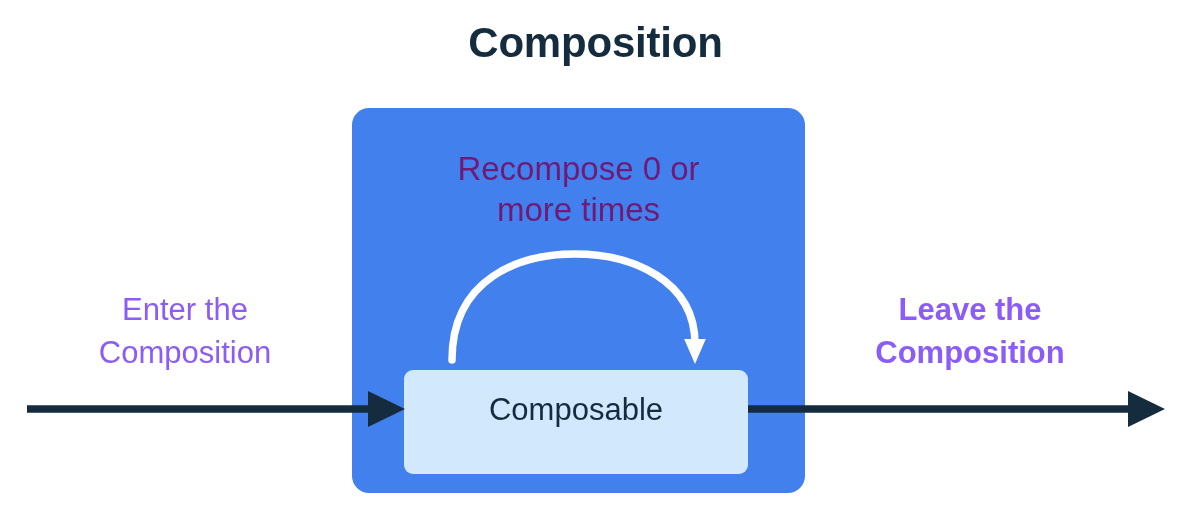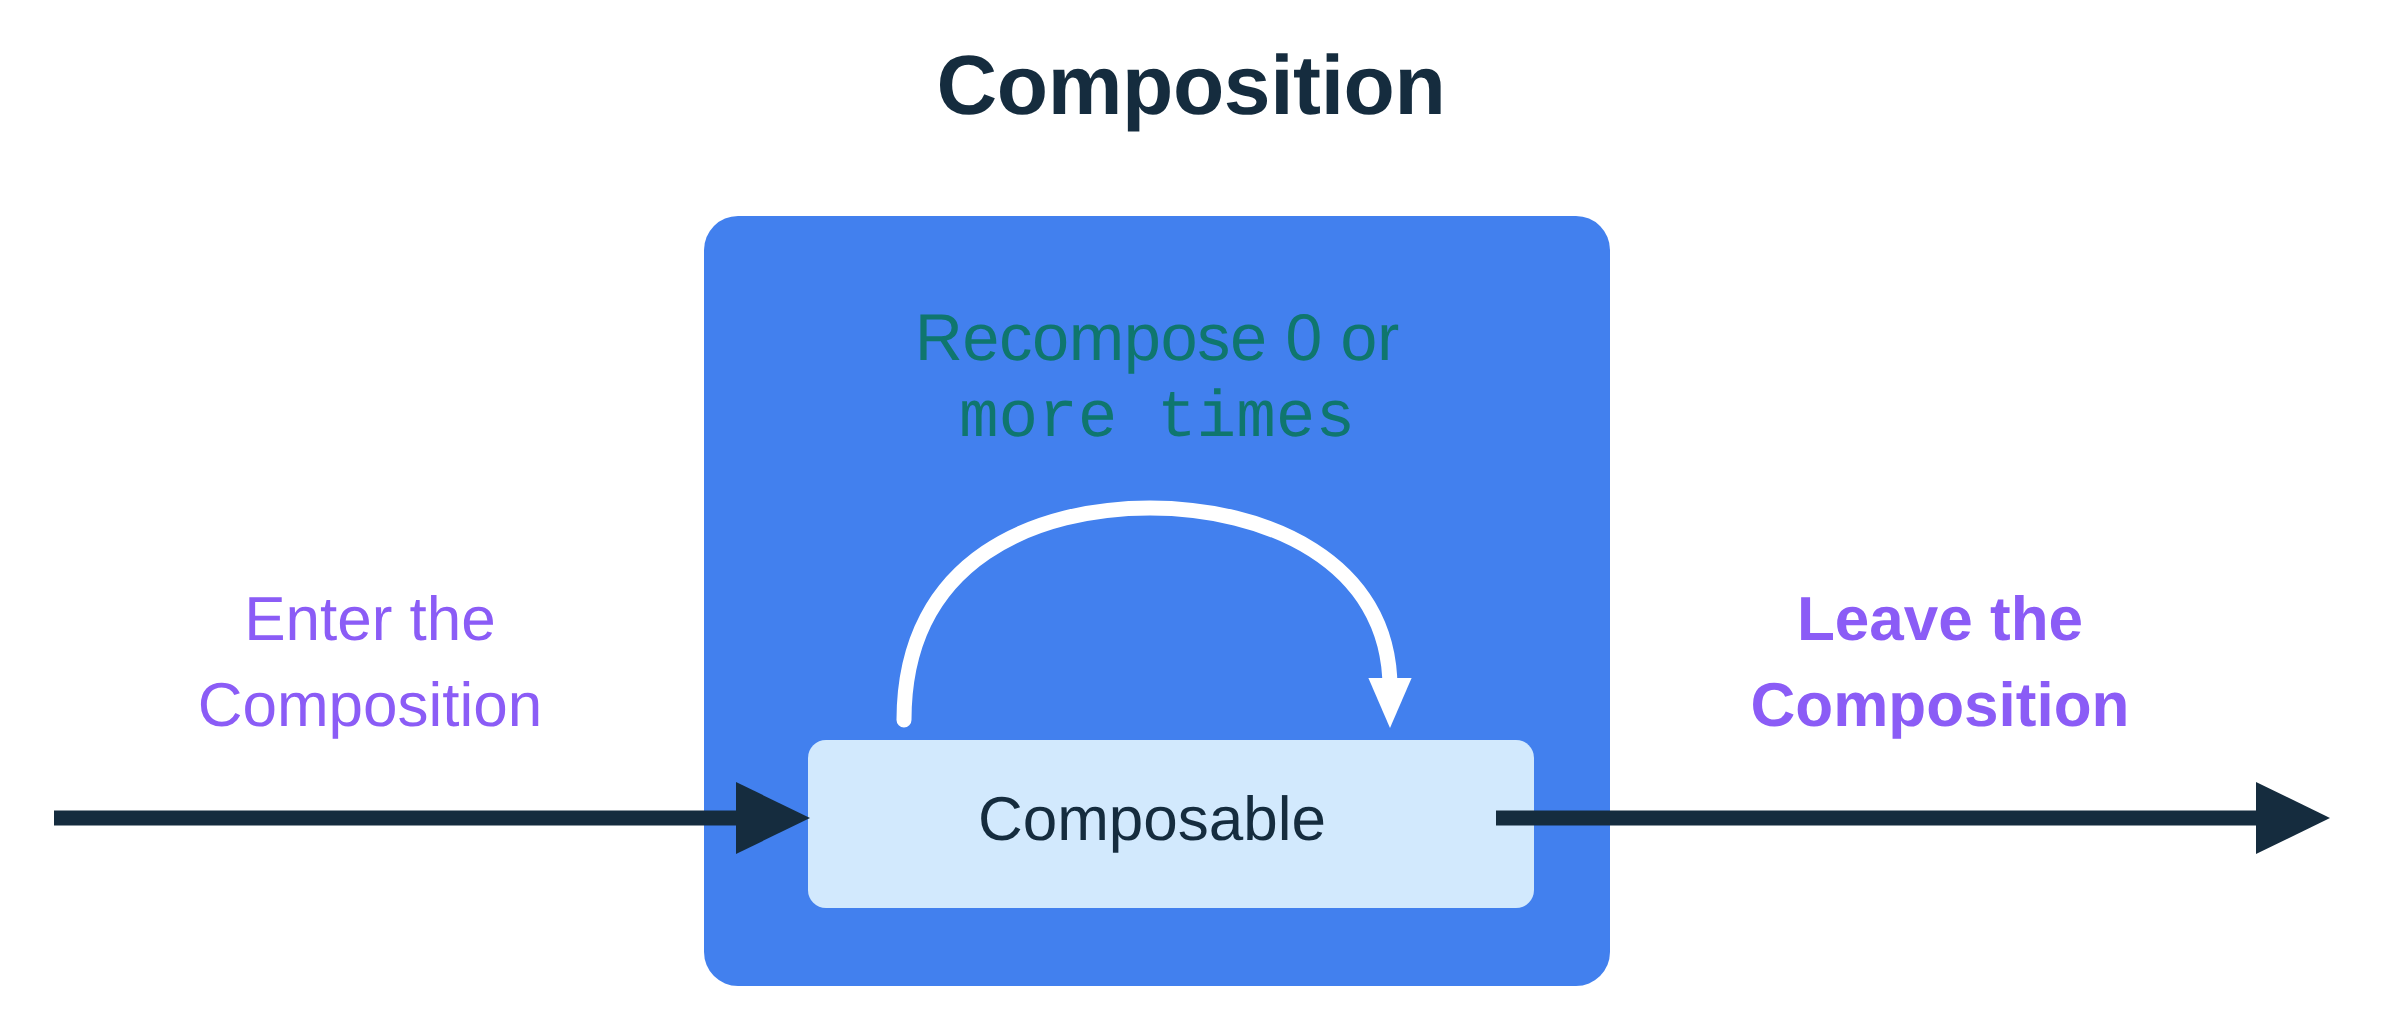--- a/index.html
+++ b/index.html
@@ -44,45 +44,44 @@
     border-radius: 17px;
   }
 
   
   #recompose-caption {
     position: absolute;
     left: 352px;
     top: 148px;
     width: 453px;
     text-align: center;
-    color: #0f766e;
+    color: #701a75;
     font-size: 33px;
     line-height: 41px;
   }
-  #recompose-caption .line2 { display: block; font-family: Liberation Mono, monospace; }
+  #recompose-caption .line2 { display: block; }
 
   
   #recompose-arrow {
     position: absolute;
     left: 430px;
     top: 240px;
     width: 290px;
     height: 130px;
   }
 
   
   #composable-box {
     position: absolute;
     left: 404px;
     top: 370px;
     width: 344px;
-    height: 84px;
+    height: 104px;
     background: #d2e9fd;
     border-radius: 9px;
-    padding-left: 19px;
   }
   #composable-label {
     position: absolute;
     left: 0;
     top: 0;
     width: 344px;
     height: 80px;
     display: flex;
     align-items: center;
     justify-content: center;

